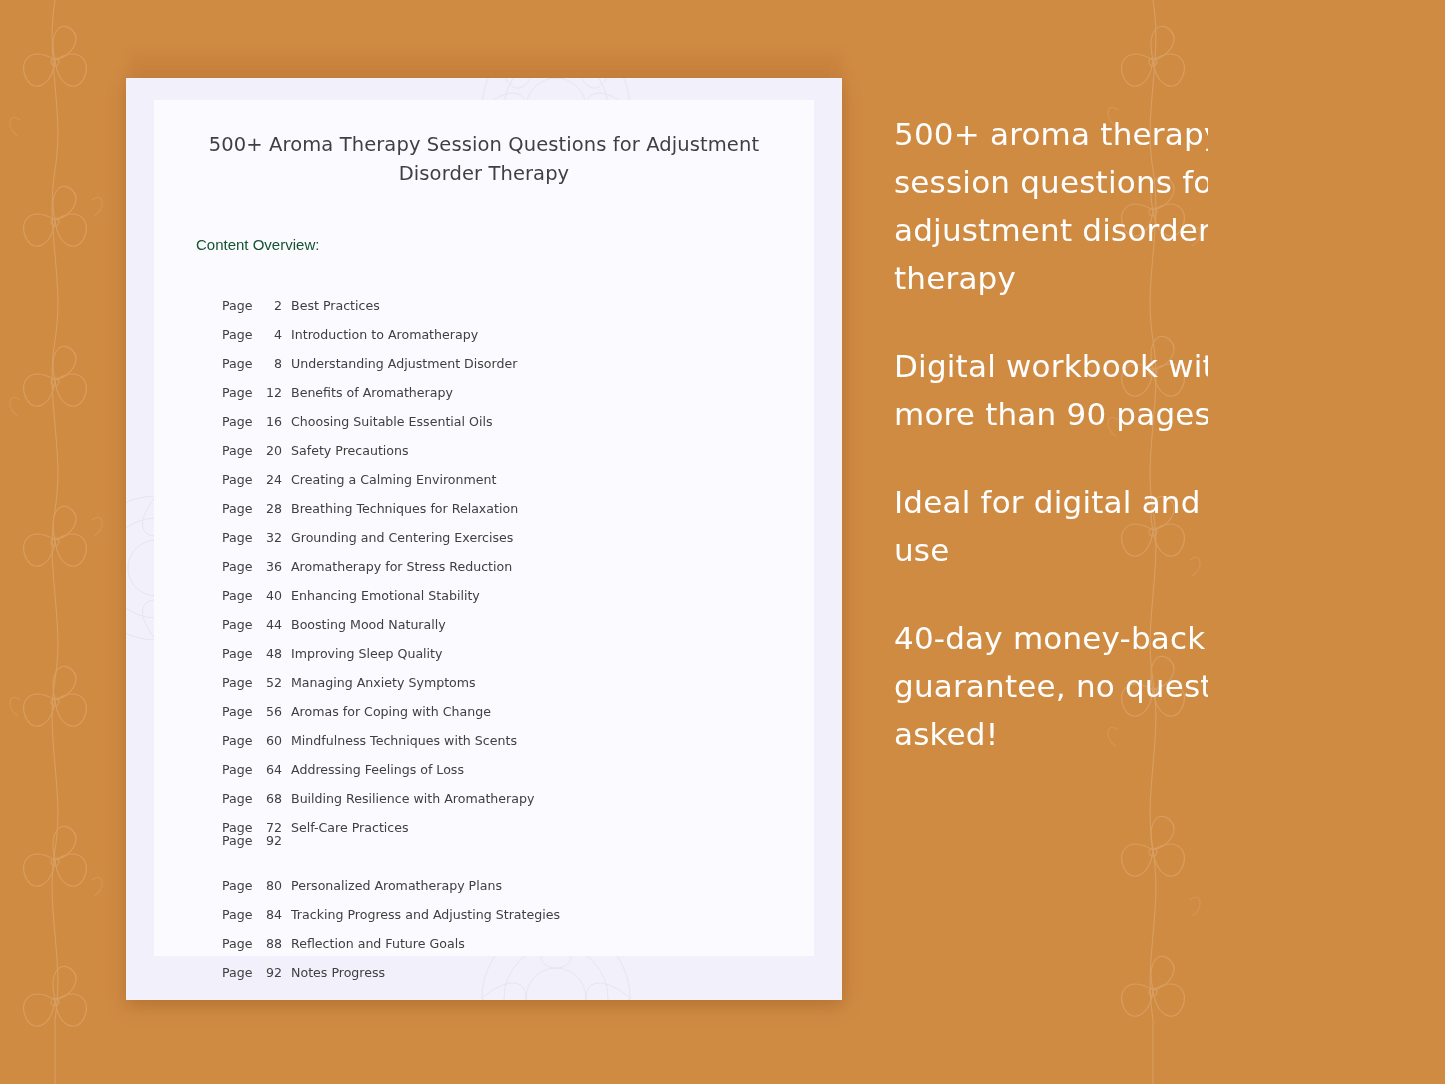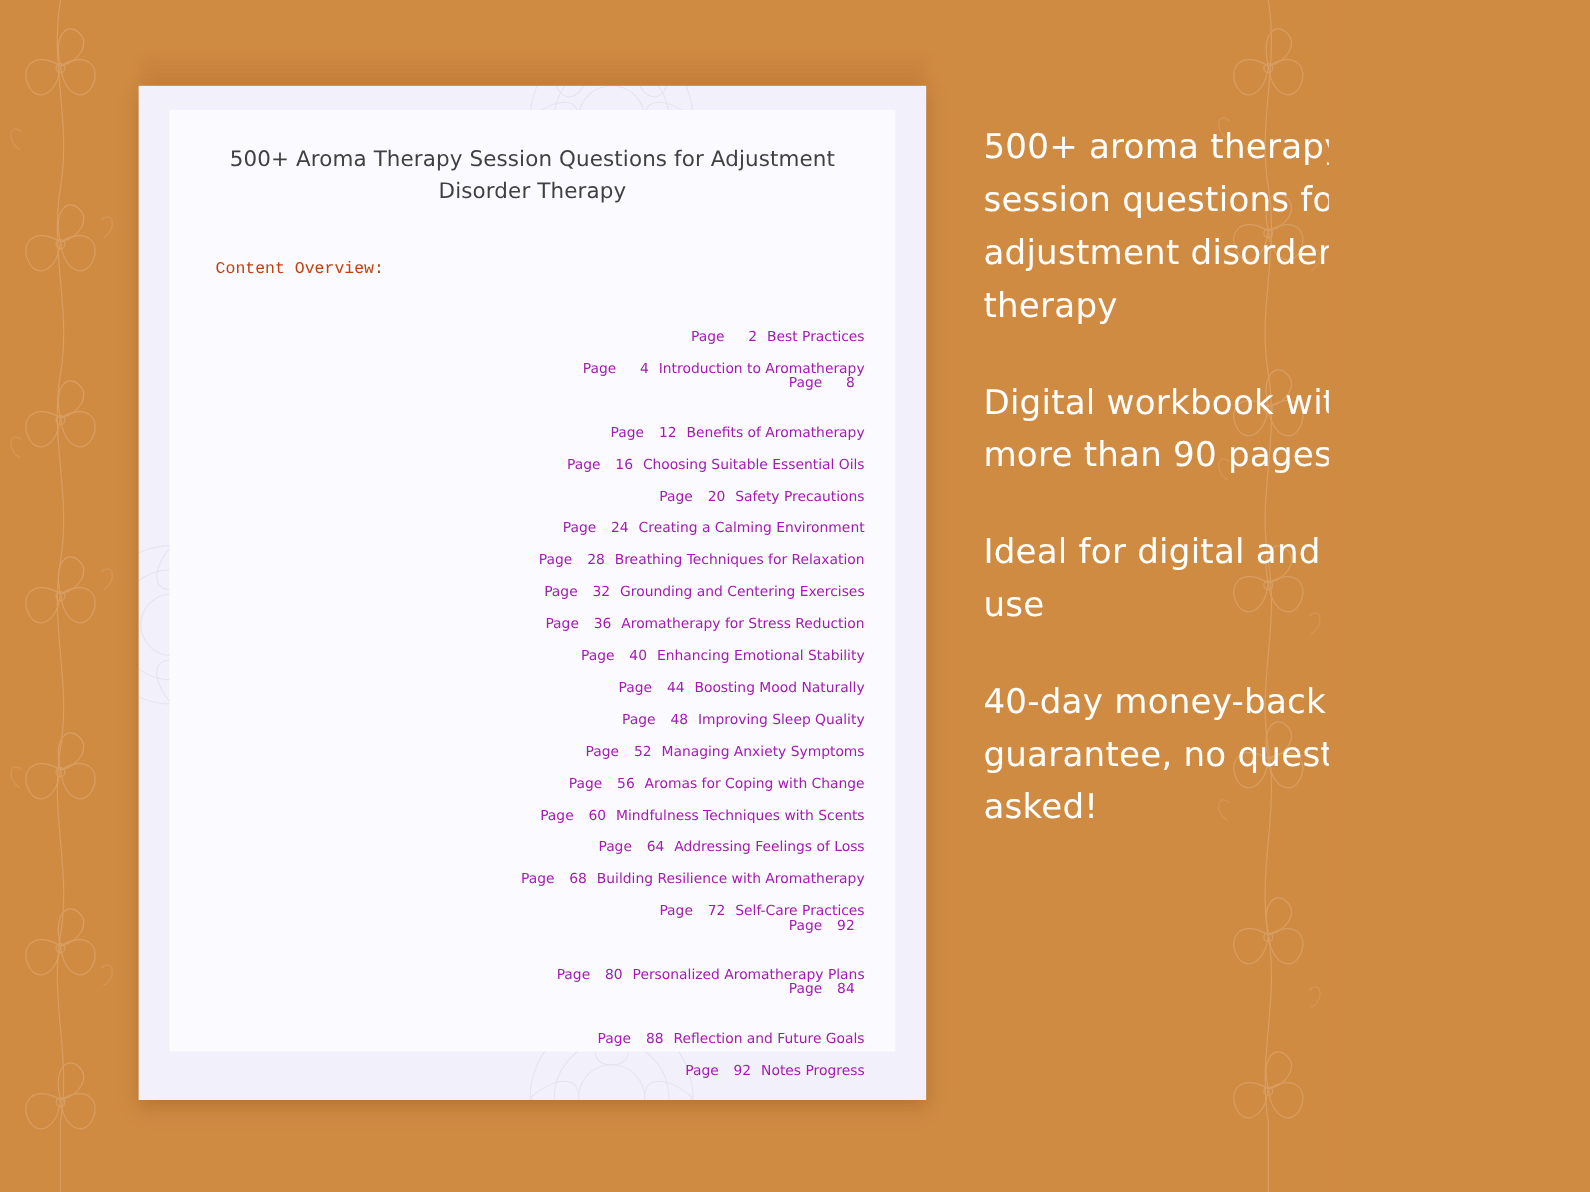--- a/index.html
+++ b/index.html
@@ -77,40 +77,39 @@
     font-family: "DejaVu Sans", sans-serif;
     font-size: 19.5px;
     line-height: 29px;
     color: #3f3f46;
     text-align: center;
     font-weight: 400;
     letter-spacing: 0.1px;
     margin: 0 6px 0 6px;
   }
   .doc-subtitle {
-    font-family: Liberation Mono, monospace;
+    font-family: Liberation Sans, sans-serif;
     font-size: 15px;
-    color: #c2410c;
+    color: #14532d;
     margin-top: 48px;
     margin-left: 14px;
     font-weight: 400;
   }
   .toc {
     margin-top: 22px;
     margin-left: 40px;
   }
   .toc-row {
     display: flex;
     align-items: baseline;
     font-family: "DejaVu Sans", sans-serif;
     font-size: 12.6px;
-    color: #a21caf;
+    color: #404040;
     height: 29px;
     line-height: 29px;
-    justify-content: flex-end;
   }
   .toc-pagelabel {
     width: 38px;
     text-align: left;
   }
   .toc-pagenum {
     width: 22px;
     text-align: right;
     margin-right: 9px;
   }
@@ -325,20 +324,21 @@
           <span class="toc-title">Best Practices</span>
         </div>
         <div class="toc-row">
           <span class="toc-pagelabel">Page</span>
           <span class="toc-pagenum">4</span>
           <span class="toc-title">Introduction to Aromatherapy</span>
         </div>
         <div class="toc-row">
           <span class="toc-pagelabel">Page</span>
           <span class="toc-pagenum">8</span>
+          <span class="toc-title">Understanding Adjustment Disorder</span>
         </div>
         <div class="toc-row">
           <span class="toc-pagelabel">Page</span>
           <span class="toc-pagenum">12</span>
           <span class="toc-title">Benefits of Aromatherapy</span>
         </div>
         <div class="toc-row">
           <span class="toc-pagelabel">Page</span>
           <span class="toc-pagenum">16</span>
           <span class="toc-title">Choosing Suitable Essential Oils</span>
@@ -418,20 +418,21 @@
           <span class="toc-pagenum">92</span>
         </div>
         <div class="toc-row">
           <span class="toc-pagelabel">Page</span>
           <span class="toc-pagenum">80</span>
           <span class="toc-title">Personalized Aromatherapy Plans</span>
         </div>
         <div class="toc-row">
           <span class="toc-pagelabel">Page</span>
           <span class="toc-pagenum">84</span>
+          <span class="toc-title">Tracking Progress and Adjusting Strategies</span>
         </div>
         <div class="toc-row">
           <span class="toc-pagelabel">Page</span>
           <span class="toc-pagenum">88</span>
           <span class="toc-title">Reflection and Future Goals</span>
         </div>
         <div class="toc-row">
           <span class="toc-pagelabel">Page</span>
           <span class="toc-pagenum">92</span>
           <span class="toc-title">Notes Progress</span>

